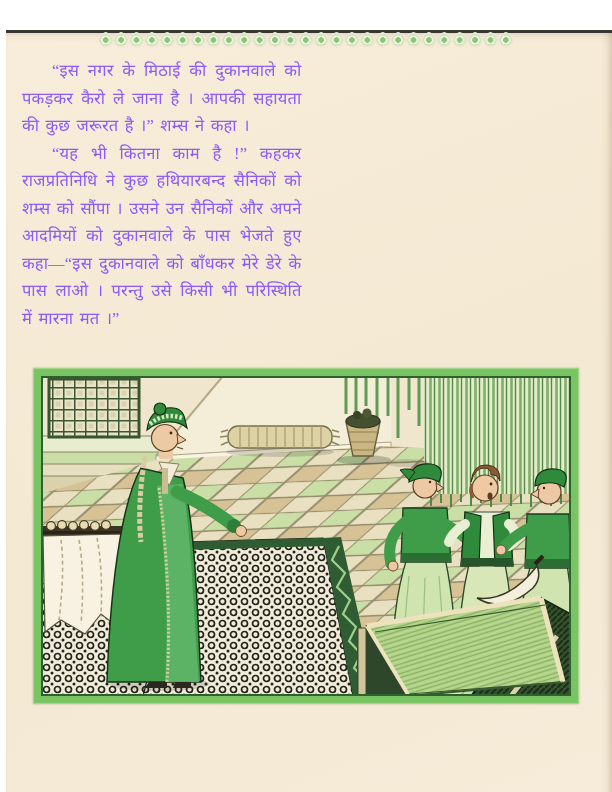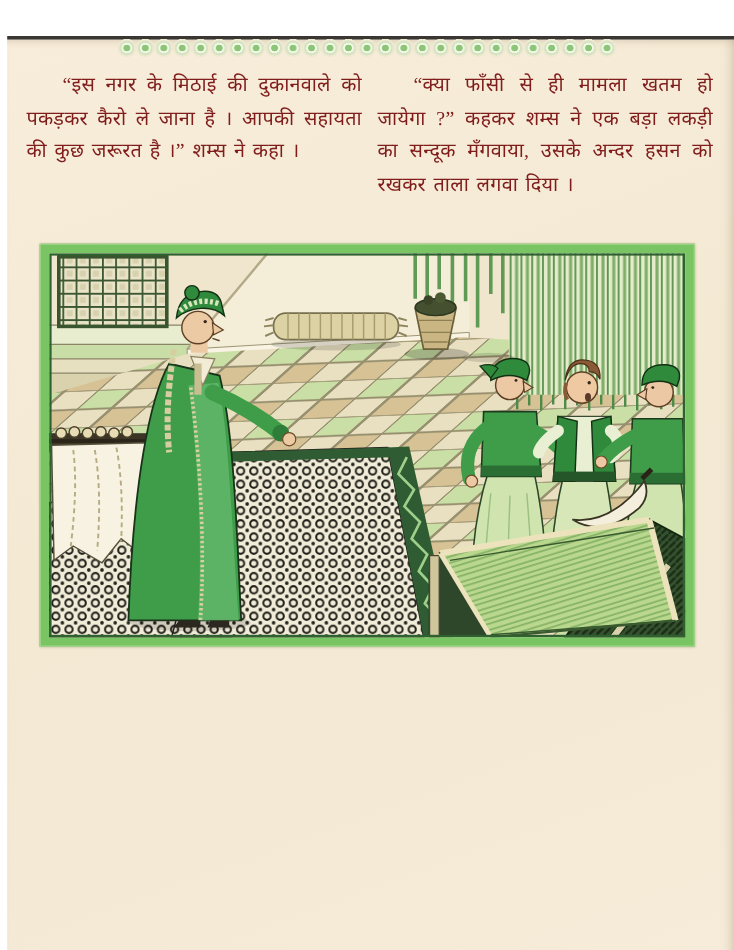--- a/index.html
+++ b/index.html
@@ -10,41 +10,41 @@
          background:linear-gradient(160deg,#f8edda 0%,#f4e9d3 45%,#f3e9d4 70%,#f6ecd9 100%);
          border-top:3px solid #3a3733;
          box-shadow:inset -8px 0 10px -7px rgba(120,90,60,.35), inset 0 6px 8px -6px rgba(120,90,60,.25);}
   .ornament{width:416px;height:20px;margin:30px auto 0;
     background-image:
       radial-gradient(circle at 50% 50%, #8cc478 0 2.6px, rgba(0,0,0,0) 3px),
       radial-gradient(circle at 50% 50%, #f3f7e6 0 4.4px, #d6e4c2 4.4px 6.3px, #efe8d2 6.3px 7.5px, rgba(0,0,0,0) 7.8px);
     background-size:15.4px 20px;background-position:0 50%,0 50%;background-repeat:repeat-x;}
   .columns{display:flex;gap:13px;margin:7px 18px 0 22px;}
   .col{flex:1;min-width:0;}
-  p.story{font-size:16.5px;line-height:27.5px;color:#7f1d1d;text-align:justify;
+  p.story{font-size:16.5px;line-height:27.5px;color:#8b5cf6;text-align:justify;
           text-indent:30px;margin:0;word-spacing:2px;letter-spacing:.2px;}
   .illo{width:546px;height:336px;margin:36px auto 0;background:#79c463;padding:8px;
         box-sizing:border-box;box-shadow:inset 0 0 0 1px #a6d58d, 0 0 2px rgba(60,80,40,.35);}
   .illo svg{display:block;width:530px;height:320px;background:#efe6cd;}
 </style>
 </head>
 <body>
 
 <div class="page">
   <div class="paper"></div>
 
   <div style="position:relative;">
     <div class="ornament"></div>
 
     <div class="columns">
       <div class="col">
         <p class="story">“इस नगर के मिठाई की दुकानवाले को पकड़कर कैरो ले जाना है । आपकी सहायता की कुछ जरूरत है ।” शम्स ने कहा ।</p>
+        <p class="story">“यह भी कितना काम है !” कहकर राजप्रतिनिधि ने कुछ हथियारबन्द सैनिकों को शम्स को सौंपा । उसने उन सैनिकों और अपने आदमियों को दुकानवाले के पास भेजते हुए कहा—“इस दुकानवाले को बाँधकर मेरे डेरे के पास लाओ । परन्तु उसे किसी भी परिस्थिति में मारना मत ।”</p>
       </div>
       <div class="col">
-        <p class="story">“क्या फाँसी से ही मामला खतम हो जायेगा ?” कहकर शम्स ने एक बड़ा लकड़ी का सन्दूक मँगवाया, उसके अन्दर हसन को रखकर ताला लगवा दिया ।</p>
       </div>
     </div>
 
     <div class="illo">
       <svg viewBox="0 0 530 320">
         <defs>
           <pattern id="lat" width="11" height="11" patternUnits="userSpaceOnUse">
             <rect width="11" height="11" fill="#e9e4c8"></rect>
             <rect x="3.5" y="3.5" width="5" height="5" fill="#c9c098" opacity=".55"></rect>
             <path d="M0 .5H11M.5 0V11" stroke="#3c5632" stroke-width="2"></path>

